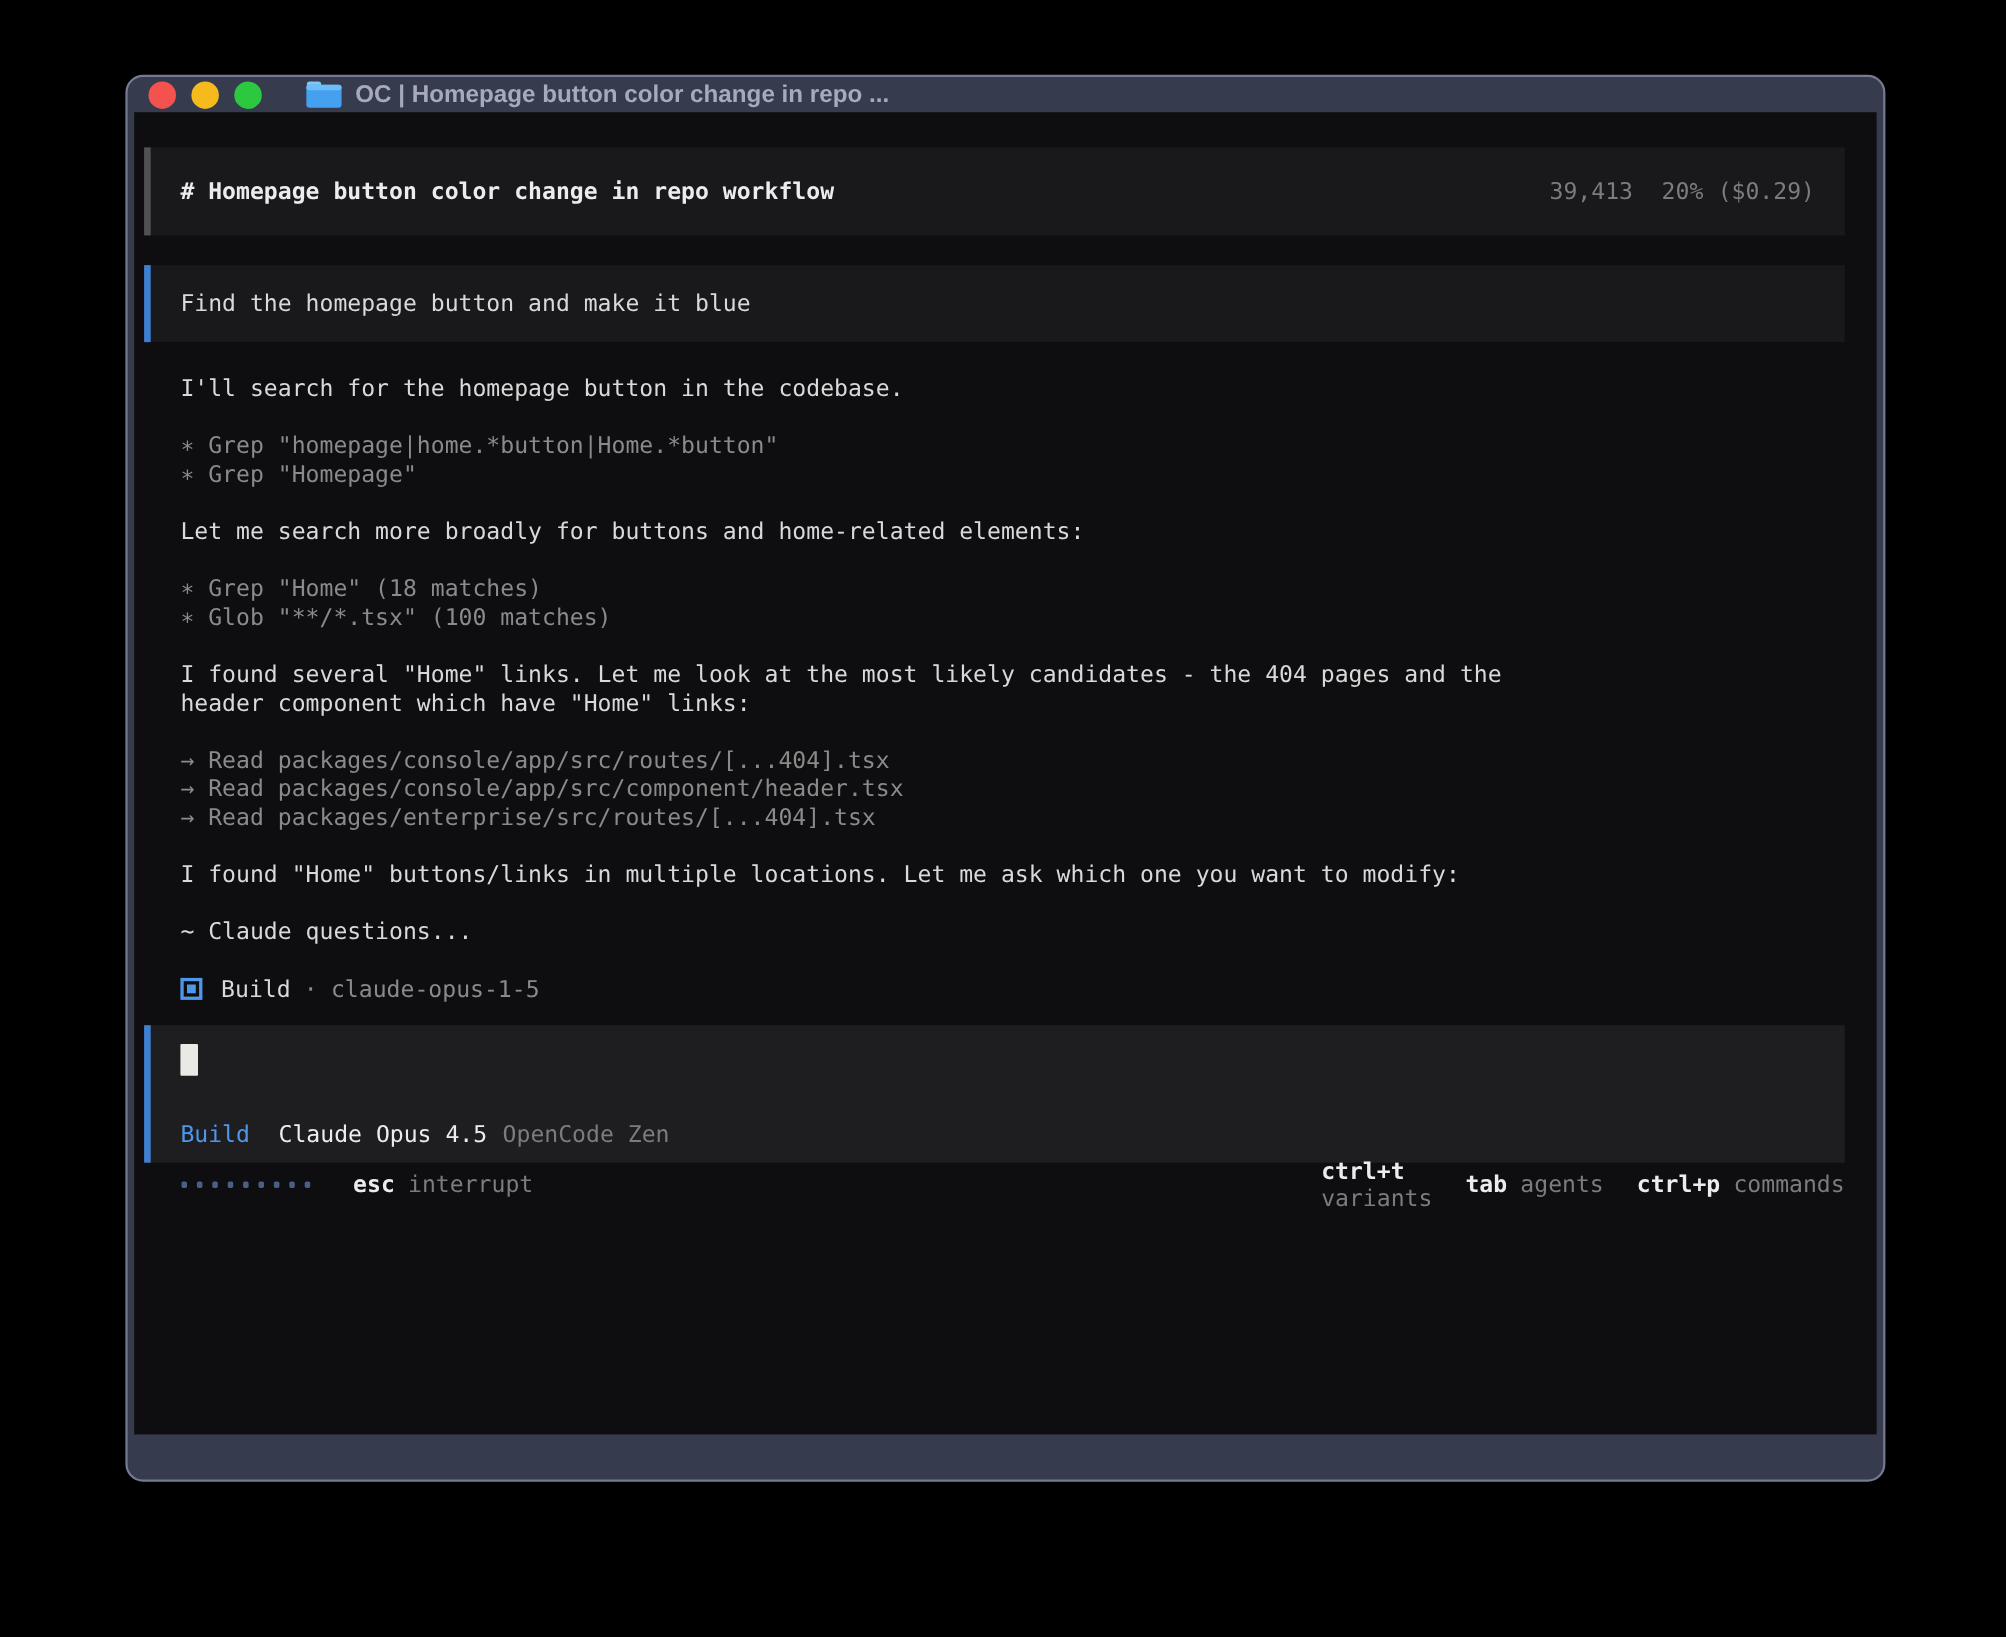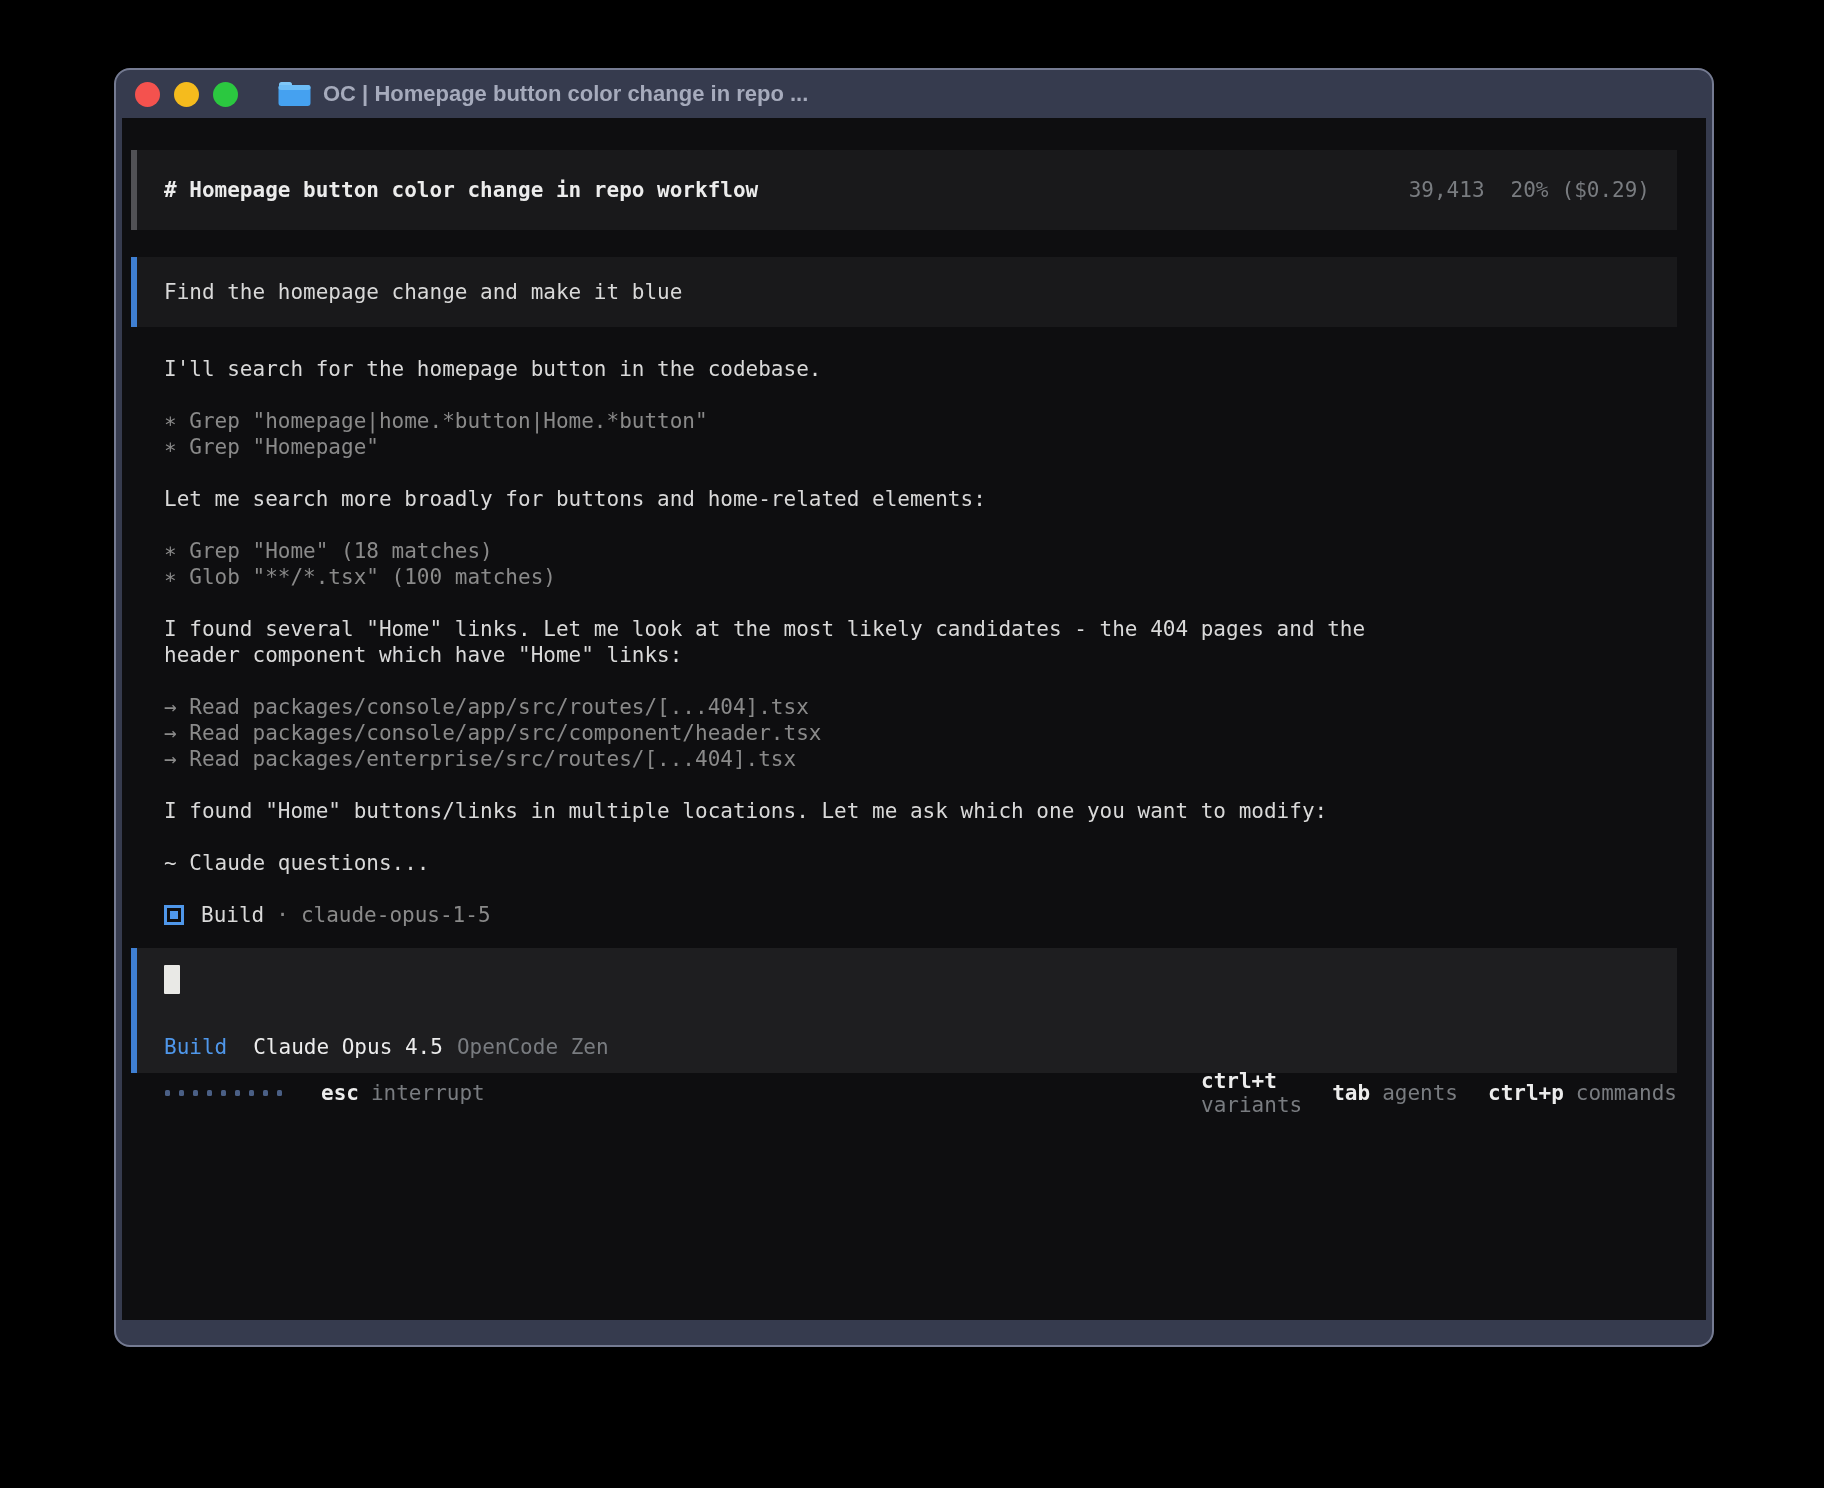--- a/index.html
+++ b/index.html
@@ -11,21 +11,21 @@
     --light-yellow:#f5bb1d; --light-green:#2bc840; --folder-blue:#45a1f0;
     --title-text:#a6abbc;
   }
   *{margin:0;padding:0;box-sizing:border-box;}
   html,body{width:1824px;height:1488px;background:#000;overflow:hidden;}
   body{font-family:"DejaVu Sans Mono","Liberation Mono",monospace;font-size:21px;color:var(--text-main);}
 
   .window{position:absolute;left:114px;top:68px;width:1600px;height:1279px;
     background:var(--chrome);border:2px solid var(--chrome-border);border-radius:16px;}
 
-  .titlebar{height:48px;display:flex;align-items:center;padding-left:19px;text-align:center;}
+  .titlebar{height:32px;display:flex;align-items:center;padding-left:19px;text-align:center;}
   .light{width:25px;height:25px;border-radius:50%;margin-right:14px;flex:none;}
   .light.red{background:var(--light-red);}
   .light.yellow{background:var(--light-yellow);}
   .light.green{background:var(--light-green);}
   .folder{margin-left:26px;margin-right:12px;display:inline-flex;flex:none;}
   .wtitle{font-family:"Liberation Sans","DejaVu Sans",sans-serif;font-weight:700;
     font-size:22px;color:var(--title-text);white-space:pre;}
 
   .terminal{margin:0 6px;height:1202px;background:var(--terminal-bg);
     padding:32px 29px 0 9px;overflow:hidden;}
@@ -99,21 +99,21 @@
       <span class="h-stats">
         <span>39,413</span>
         <span class="gap-lg"></span>
         <span>20%</span>
         <span class="gap-sm"></span>
         <span>($0.29)</span>
       </span>
     </div>
 
     <div class="user-block">
-      <span class="user-text">Find the homepage change and make it blue</span>
+      <span class="user-text">Find the homepage button and make it blue</span>
     </div>
 
     <div class="transcript" id="transcript">
         <div class="line text">I'll search for the homepage button in the codebase.</div>
         <div class="line blank">&nbsp;</div>
         <div class="line tool">∗ Grep "homepage|home.*button|Home.*button"</div>
         <div class="line tool">∗ Grep "Homepage"</div>
         <div class="line blank">&nbsp;</div>
         <div class="line text">Let me search more broadly for buttons and home-related elements:</div>
         <div class="line blank">&nbsp;</div>

